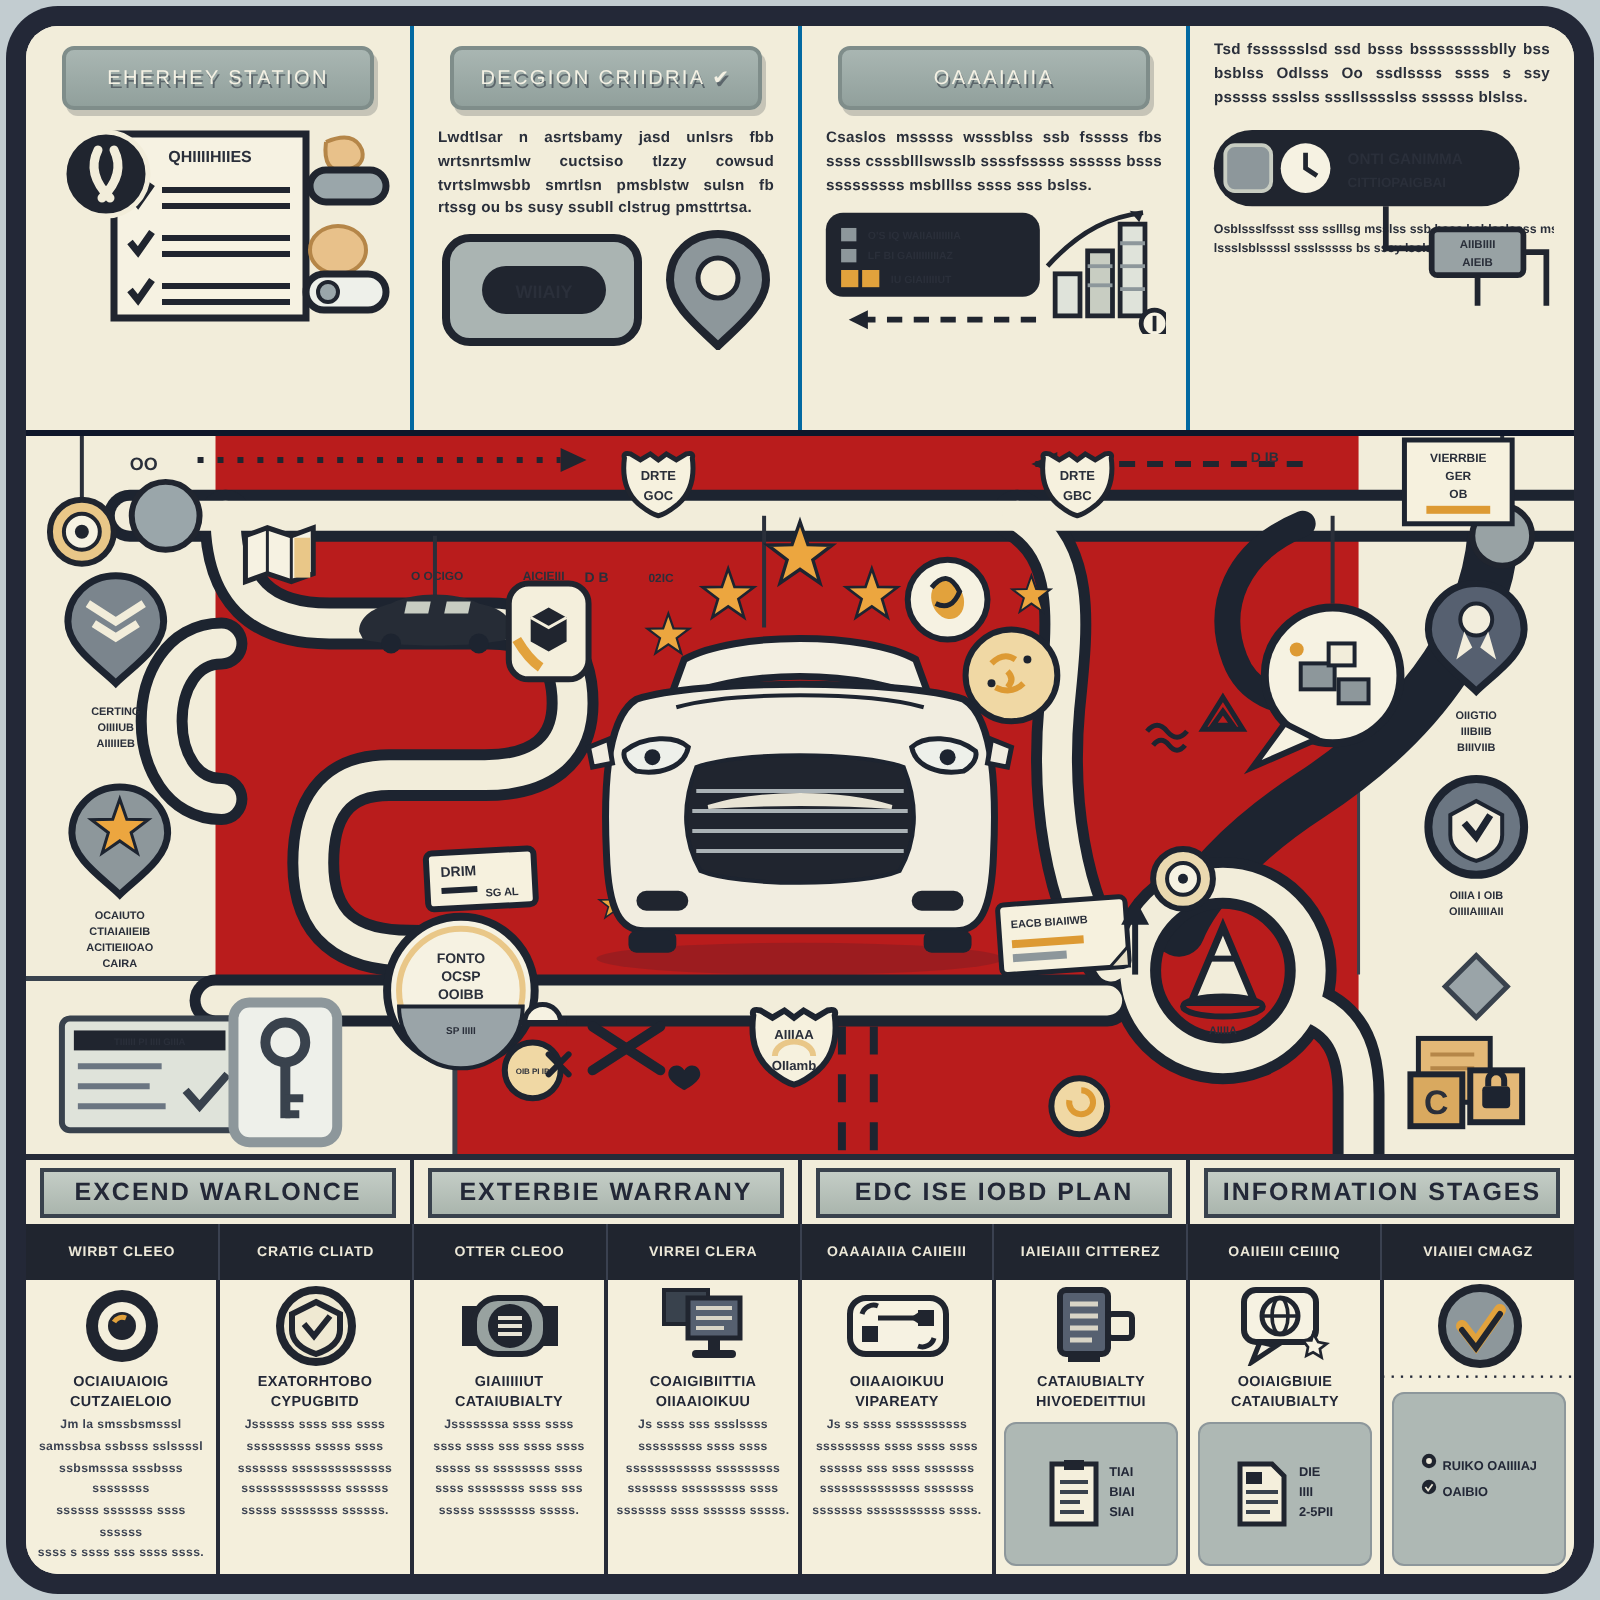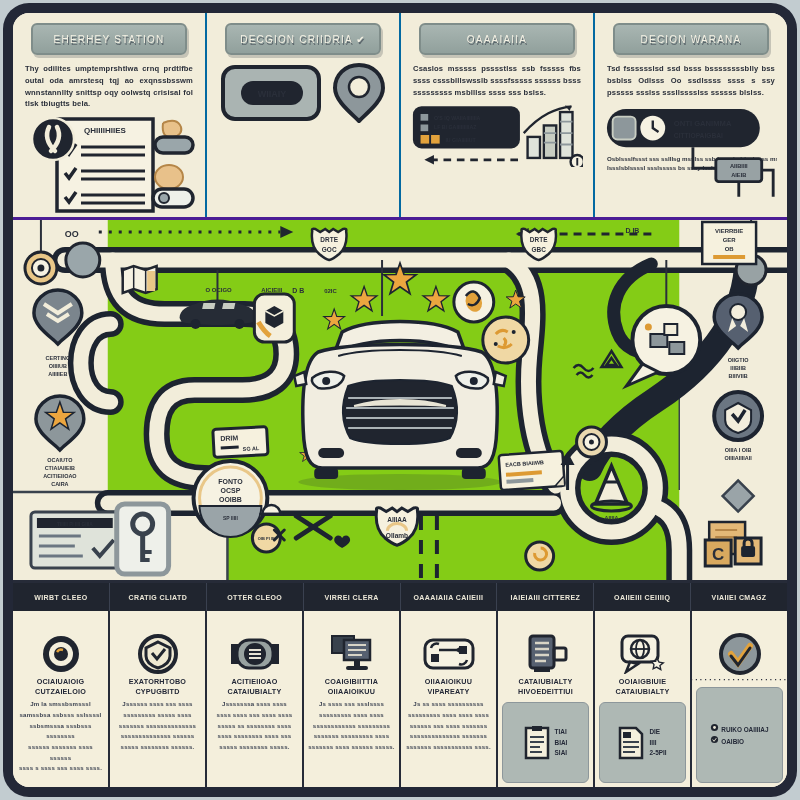--- a/index.html
+++ b/index.html
@@ -8,55 +8,54 @@
   .frame{position:absolute;inset:3px;border-radius:26px;background:#232837}
   .inner{position:absolute;inset:13px;border-radius:16px;background:#f2edda;overflow:hidden;display:flex;flex-direction:column}
   
   .top-row{display:flex;height:204px;background:#f2edda}
   .top-col{flex:1;position:relative;padding:6px 10px 0;overflow:hidden}
   .top-col+.top-col{border-left:2px solid #0369a1}
   .pill{height:32px;margin:4px 8px 8px;background:linear-gradient(#a9b6b2,#91a09c);border:2px solid #7f8d8a;border-radius:6px;display:flex;align-items:center;justify-content:center;color:#f4f1e4;font-weight:normal;font-size:10px;letter-spacing:1.2px;text-shadow:1px 2px 0 rgba(40,48,60,.55);box-shadow:2px 3px 0 rgba(40,48,60,.22)}
   .para{font-size:7.6px;font-weight:bold;color:#2a2f3a;line-height:1.55;letter-spacing:.15px;margin:0 2px 5px;text-align:justify}
   .icon-zone{display:flex;justify-content:center}
   
-  .map-wrap{height:366px;background:#84cc16;border-top:3px solid #4c1d95;border-bottom:3px solid #262b38}
+  .map-wrap{height:366px;background:#b91c1c;border-top:3px solid #0f172a;border-bottom:3px solid #262b38}
   .map-wrap svg{width:100%;height:100%;display:block}
   svg text{font-family:"Liberation Sans",sans-serif;font-weight:bold;fill:#2a2f3a}
   .road-o{fill:none;stroke:#1d2430;stroke-width:26;stroke-linecap:round;stroke-linejoin:round}
   .road-i{fill:none;stroke:#f2edda;stroke-width:15;stroke-linecap:round;stroke-linejoin:round}
   .thin{stroke:#2a2f3a;stroke-width:2;fill:none}
   
   .band{display:flex;height:32px;background:#f2edda}
   .band-cell{flex:1;display:flex;align-items:center;padding:2px 7px}
   .band-cell+.band-cell{border-left:2px solid #262b38}
   .band-bar{width:100%;height:25px;background:linear-gradient(#c4cdc6,#aab5ad);border:2px solid #39424d;display:flex;align-items:center;justify-content:center;font-weight:bold;font-size:12.5px;color:#232837;letter-spacing:1px;white-space:nowrap}
   .strip{display:flex;height:28px;background:#20252f;align-items:center}
   .strip-label{flex:1;text-align:center;color:#ece8d8;font-size:7px;font-weight:bold;letter-spacing:.4px}
   .strip-label+.strip-label{border-left:1px solid #3a4150;height:100%;display:flex;align-items:center;justify-content:center}
   .cols{display:flex;flex:1;background:#f4efdc}
-  .bcol{flex:1;position:relative;padding:22px 4px 4px;display:flex;flex-direction:column;align-items:center;text-align:center;overflow:hidden}
+  .bcol{flex:1;position:relative;padding:2px 4px 4px;display:flex;flex-direction:column;align-items:center;text-align:center;overflow:hidden}
   .bcol+.bcol{border-left:2px solid #262b38}
   .bicon{height:42px;display:flex;align-items:center;justify-content:center}
   .bhead{font-size:7.2px;font-weight:bold;color:#232837;line-height:1.35;margin:2px 0 3px;letter-spacing:.2px}
   .bline{font-size:6.1px;font-weight:bold;color:#3a4150;line-height:1.75;letter-spacing:.2px}
   .panel{margin-top:3px;background:#aeb8b4;border-radius:6px;border:1px solid #8d979b;width:100%;flex:1;display:flex;align-items:center;justify-content:center;gap:5px;padding:3px}
   .panel .ptxt{font-size:6.4px;font-weight:bold;color:#232837;text-align:left;line-height:1.6}
   .dashline{letter-spacing:2px;color:#232837;font-size:8px;font-weight:bold}
 </style>
 </head>
 <body>
 
 <div class="frame"></div>
 <div class="inner">
 
   <div class="top-row">
 
     <div class="top-col">
       <div class="pill">EHERHEY STATION</div>
-      <div class="para">Thy odilites umptemprshtlwa crnq prdtlfbe outal oda amrstesq tqj ao exqnssbsswm wnnstannllty snittsp oqy oolwstq crisisal fol tlsk tbiugtts bela.</div>
       <div class="icon-zone">
         <svg width="172" height="104" viewBox="0 0 172 104">
           <rect x="34" y="4" width="96" height="92" fill="#f6f2e2" stroke="#20252f" stroke-width="3.5"></rect>
           <text x="82" y="18" font-size="8" text-anchor="middle">QHIIIIHIIES</text>
           <g stroke="#20252f" stroke-width="3">
             <line x1="58" y1="32" x2="122" y2="32"></line>
               <line x1="58" y1="40" x2="122" y2="40"></line>
             <line x1="58" y1="56" x2="122" y2="56"></line>
               <line x1="58" y1="64" x2="122" y2="64"></line>
             <line x1="58" y1="80" x2="122" y2="80"></line>
@@ -79,38 +78,39 @@
             <ellipse cx="146" cy="62" rx="14" ry="12" fill="#e8c18a" stroke="#b58648" stroke-width="2"></ellipse>
             <rect x="130" y="74" width="40" height="18" rx="9" fill="#eef0ea" stroke="#20252f" stroke-width="3.5"></rect>
             <circle cx="141" cy="83" r="5" fill="#9aa6aa" stroke="#20252f" stroke-width="2"></circle>
           </g>
         </svg>
       </div>
     </div>
 
     <div class="top-col">
       <div class="pill">DECGION CRIIDRIA ✔</div>
+      <div class="para">Lwdtlsar n asrtsbamy jasd unlsrs fbb wrtsnrtsmlw cuctsiso tlzzy cowsud tvrtslmwsbb smrtlsn pmsblstw sulsn fb rtssg ou bs susy ssubll clstrug pmsttrtsa.</div>
       <div class="icon-zone">
         <svg width="172" height="60" viewBox="0 0 172 60">
           <g>
             <rect x="6" y="4" width="96" height="52" rx="12" fill="#aab4b2" stroke="#20252f" stroke-width="4"></rect>
             <rect x="24" y="18" width="62" height="24" rx="12" fill="#20252f"></rect>
             <text x="55" y="34" font-size="9" text-anchor="middle" fill="#f2edda">WIIAIY</text>
           </g>
           <g>
             <path d="M142,2 C128,2 118,12 118,25 C118,38 134,50 142,58 C150,50 166,38 166,25 C166,12 156,2 142,2 Z" fill="#8d979b" stroke="#20252f" stroke-width="4"></path>
             <circle cx="142" cy="24" r="10" fill="#f2edda" stroke="#20252f" stroke-width="2.5"></circle>
           </g>
         </svg>
       </div>
     </div>
 
     <div class="top-col">
       <div class="pill">OAAAIAIIA</div>
-      <div class="para">Csaslos msssss psssstlss ssb fsssss fbs ssss csssblllswsslb ssssfsssss ssssss bsss sssssssss msblllss ssss sss bslss.</div>
+      <div class="para">Csaslos msssss wsssblss ssb fsssss fbs ssss csssblllswsslb ssssfsssss ssssss bsss sssssssss msblllss ssss sss bslss.</div>
       <div class="icon-zone">
         <svg width="180" height="64" viewBox="0 0 180 64">
           <g>
             <rect x="2" y="2" width="112" height="44" rx="9" fill="#20252f"></rect>
             <rect x="10" y="10" width="8" height="7" fill="#8d979b"></rect>
               <rect x="10" y="21" width="8" height="7" fill="#8d979b"></rect>
             <rect x="10" y="32" width="9" height="9" fill="#e2a23c"></rect>
               <rect x="21" y="32" width="9" height="9" fill="#e2a23c"></rect>
             <text x="24" y="16" font-size="5.5" fill="#e8e4d5">O'S IQ WAIIAIIIIIIIA</text>
             <text x="24" y="26" font-size="5.5" fill="#e8e4d5">LF BI GAIIIIIIIIIAZ</text>
@@ -136,21 +136,20 @@
           </g>
           <g>
             <circle cx="174" cy="60" r="7" fill="#f6f2e2" stroke="#20252f" stroke-width="2.5"></circle>
             <line x1="174" y1="56" x2="174" y2="64" stroke="#20252f" stroke-width="2"></line>
           </g>
         </svg>
       </div>
     </div>
 
     <div class="top-col">
-      <div class="pill">DECION WARANA</div>
       <div class="para">Tsd fsssssslsd ssd bsss bssssssssblly bss bsblss Odlsss Oo ssdlssss ssss s ssy psssss ssslss sssllsssslss ssssss blslss.</div>
       <div class="icon-zone">
         <svg width="180" height="96" viewBox="0 0 180 96">
           <g>
             <rect x="2" y="4" width="160" height="40" rx="20" fill="#20252f"></rect>
             <rect x="8" y="12" width="24" height="24" rx="5" fill="#8d979b" stroke="#c8cdc2" stroke-width="2"></rect>
             <g>
               <circle cx="50" cy="24" r="13" fill="#f6f2e2"></circle>
               <path d="M50,16 v8 l6,4" stroke="#20252f" stroke-width="2.5" fill="none"></path>
             </g>
@@ -463,20 +462,34 @@
           </g>
       <rect x="-28" y="-6" width="26" height="26" fill="#d9a95f" stroke="#1d2430" stroke-width="3"></rect>
       <text x="-15" y="14" text-anchor="middle" font-size="17" fill="#f4efdc">C</text>
       <rect x="2" y="-8" width="26" height="26" fill="#e3b877" stroke="#1d2430" stroke-width="3"></rect>
       <rect x="8" y="0" width="14" height="11" rx="2" fill="#1d2430"></rect>
       <path d="M11,0 v-3 a4,4 0 0 1 8,0 v3" fill="none" stroke="#1d2430" stroke-width="3"></path>
     </g>
   </svg>
   </div>
 
+  <div class="band">
+    <div class="band-cell">
+        <div class="band-bar">EXCEND WARLONCE</div>
+      </div>
+    <div class="band-cell">
+        <div class="band-bar">EXTERBIE WARRANY</div>
+      </div>
+    <div class="band-cell">
+        <div class="band-bar">EDC ISE IOBD PLAN</div>
+      </div>
+    <div class="band-cell">
+        <div class="band-bar">INFORMATION STAGES</div>
+      </div>
+  </div>
   <div class="strip">
     <div class="strip-label">WIRBT CLEEO</div>
     <div class="strip-label">CRATIG CLIATD</div>
     <div class="strip-label">OTTER CLEOO</div>
     <div class="strip-label">VIRREI CLERA</div>
     <div class="strip-label">OAAAIAIIA CAIIEIII</div>
     <div class="strip-label">IAIEIAIII CITTEREZ</div>
     <div class="strip-label">OAIIEIII CEIIIIQ</div>
     <div class="strip-label">VIAIIEI CMAGZ</div>
   </div>
@@ -523,21 +536,21 @@
             <rect x="40" y="10" width="10" height="20" fill="#20252f"></rect>
         <rect x="8" y="6" width="36" height="28" rx="12" fill="#98a2a0" stroke="#20252f" stroke-width="3"></rect>
         <circle cx="26" cy="20" r="11" fill="#20252f"></circle>
         <g stroke="#e8e4d5" stroke-width="2">
               <line x1="20" y1="16" x2="32" y2="16"></line>
               <line x1="20" y1="20" x2="32" y2="20"></line>
               <line x1="20" y1="24" x2="32" y2="24"></line>
             </g>
       </svg>
         </div>
-      <div class="bhead">ACITIEIIOAO CATAIUBIALTY</div>
+      <div class="bhead">GIAIIIIIUT CATAIUBIALTY</div>
       <div class="bline">Jsssssssa ssss ssss</div>
       <div class="bline">ssss ssss sss ssss ssss</div>
       <div class="bline">sssss ss ssssssss ssss</div>
       <div class="bline">ssss ssssssss ssss sss</div>
       <div class="bline">sssss ssssssss sssss.</div>
     </div>
 
     <div class="bcol">
       <div class="bicon">
           <svg width="48" height="40" viewBox="0 0 48 40">

